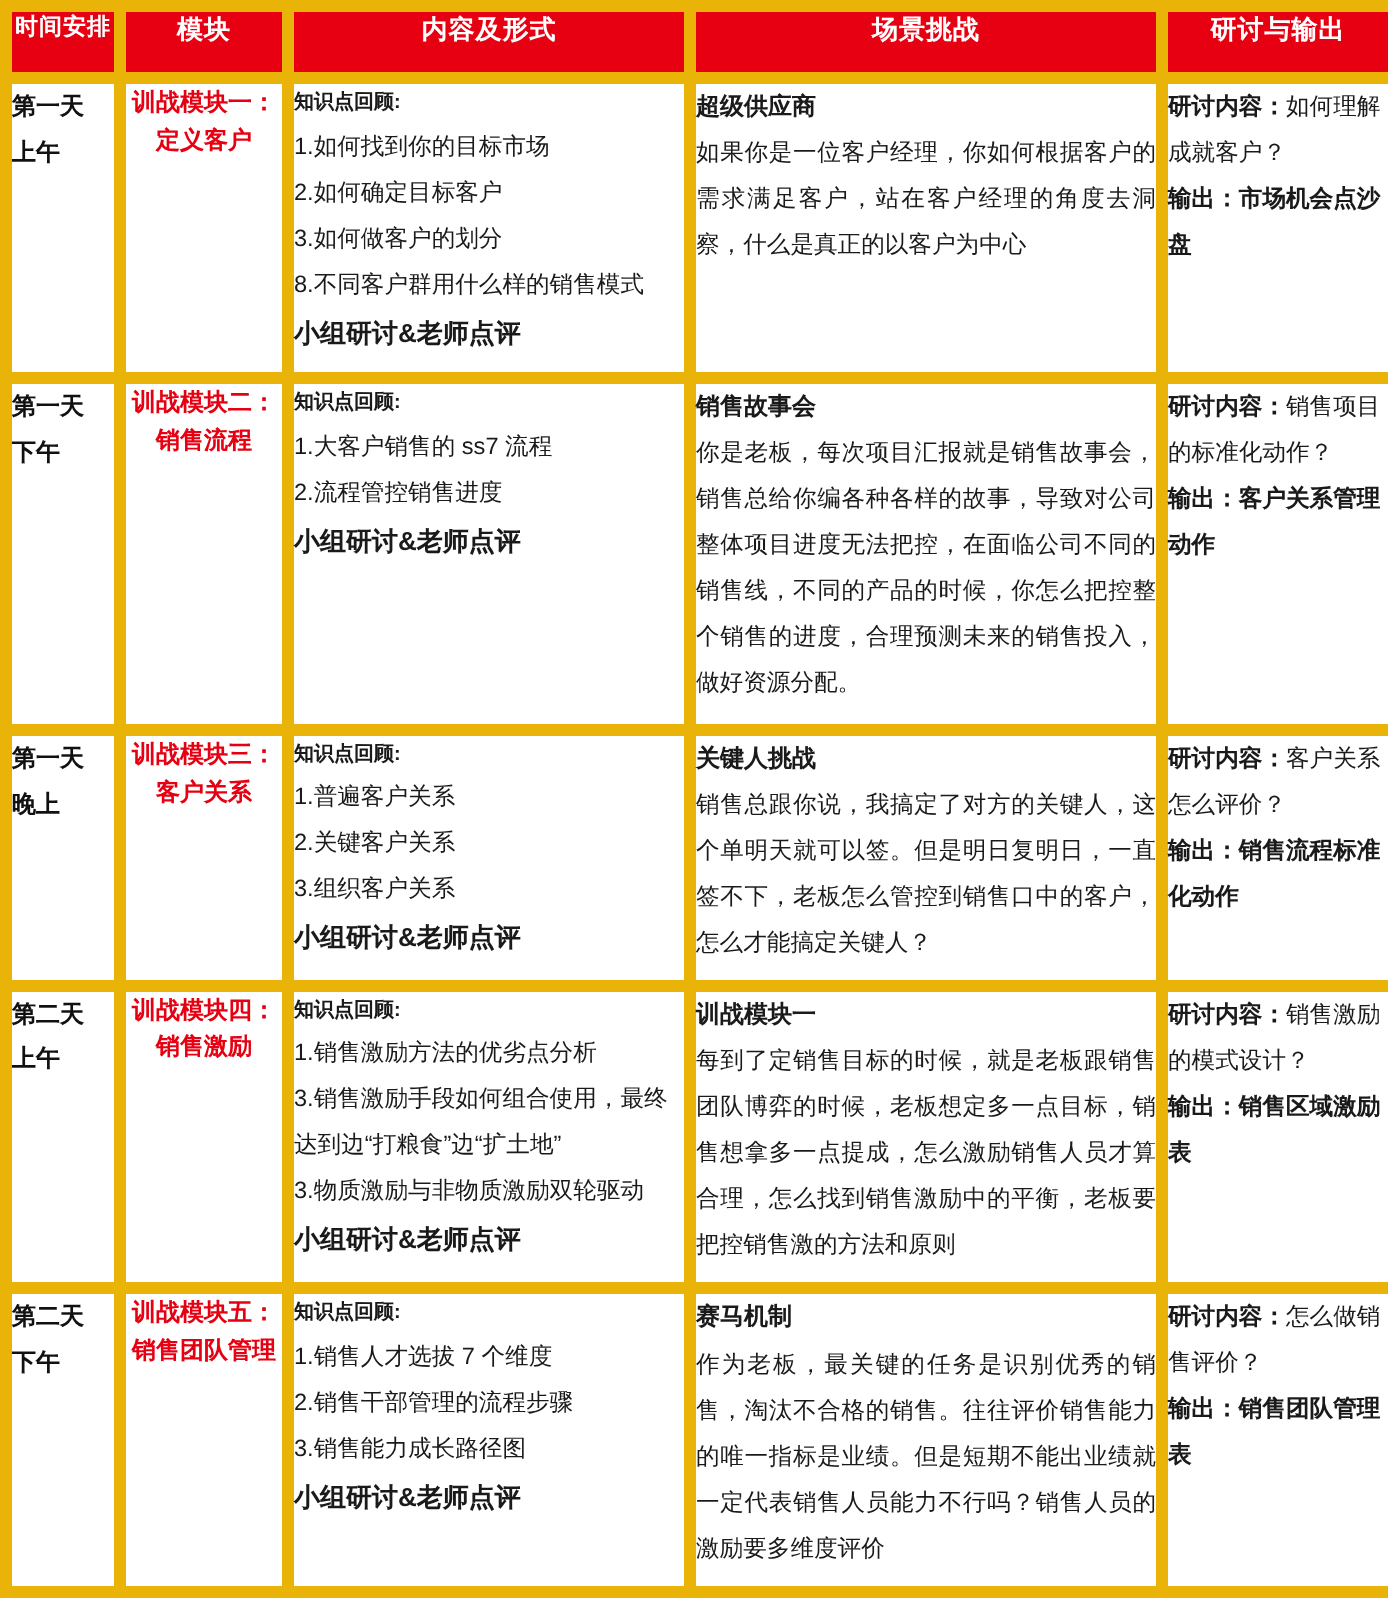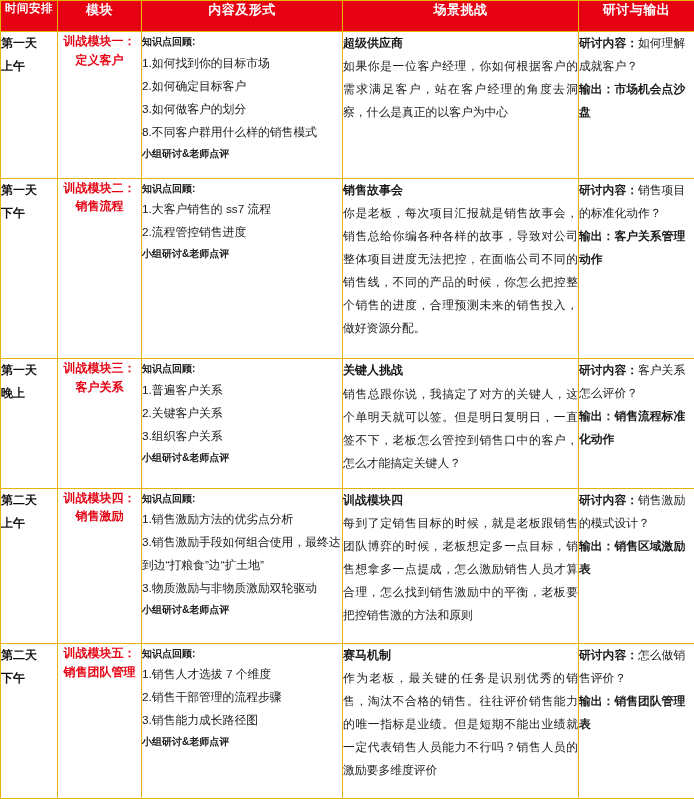--- a/index.html
+++ b/index.html
@@ -15,21 +15,21 @@
     overflow: hidden;
   }
   #schedule-table {
     width: 694px;
     height: 799px;
     border-collapse: collapse;
     table-layout: fixed;
   }
   #schedule-table td,
   #schedule-table th {
-    border: 1px solid #eab308;
+    border: 6px solid #eab308;
     vertical-align: top;
     padding: 0;
   }
   
   col.c-time   { width: 57px; }
   col.c-module { width: 84px; }
   col.c-content{ width: 201px; }
   col.c-scene  { width: 236px; }
   col.c-output { width: 116px; }
 
@@ -71,21 +71,21 @@
 
   
   td.cell-content {
     padding: 8px 6px 8px 8px;
     font-size: 11.8px;
     line-height: 1.95;
     vertical-align: top;
   }
   .c-head { font-weight: bold; font-size: 10px; }
   .c-item { white-space: normal; }
-  .c-foot { font-weight: bold; font-size: 10px; }
+  .c-foot { font-weight: bold; font-size: 13px; }
 
   
   td.cell-scene {
     padding: 8px 8px 8px 8px;
     font-size: 11.8px;
     line-height: 1.95;
     vertical-align: top;
   }
   .s-title { font-weight: bold; font-size: 12px; display: block; }
   .s-body  { display: block; text-align: justify; text-justify: inter-ideograph; }
@@ -212,21 +212,21 @@
         <span class="m-line">销售激励</span>
       </td>
       <td class="cell-content">
         <div class="c-head">知识点回顾:</div>
         <div class="c-item">1.销售激励方法的优劣点分析</div>
         <div class="c-item">3.销售激励手段如何组合使用，最终达到边“打粮食”边“扩土地”</div>
         <div class="c-item">3.物质激励与非物质激励双轮驱动</div>
         <div class="c-foot">小组研讨&amp;老师点评</div>
       </td>
       <td class="cell-scene">
-        <span class="s-title">训战模块四</span>
+        <span class="s-title">训战模块一</span>
         <span class="s-body">每到了定销售目标的时候，就是老板跟销售团队博弈的时候，老板想定多一点目标，销售想拿多一点提成，怎么激励销售人员才算合理，怎么找到销售激励中的平衡，老板要把控销售激的方法和原则</span>
       </td>
       <td class="cell-output">
         <span class="o-block"><span class="o-label">研讨内容：</span><span class="o-value-plain">销售激励的模式设计？</span></span>
         <span class="o-block"><span class="o-label">输出：</span><span class="o-value-bold">销售区域激励表</span></span>
       </td>
     </tr>
 
     <tr>
       <td class="cell-time">

